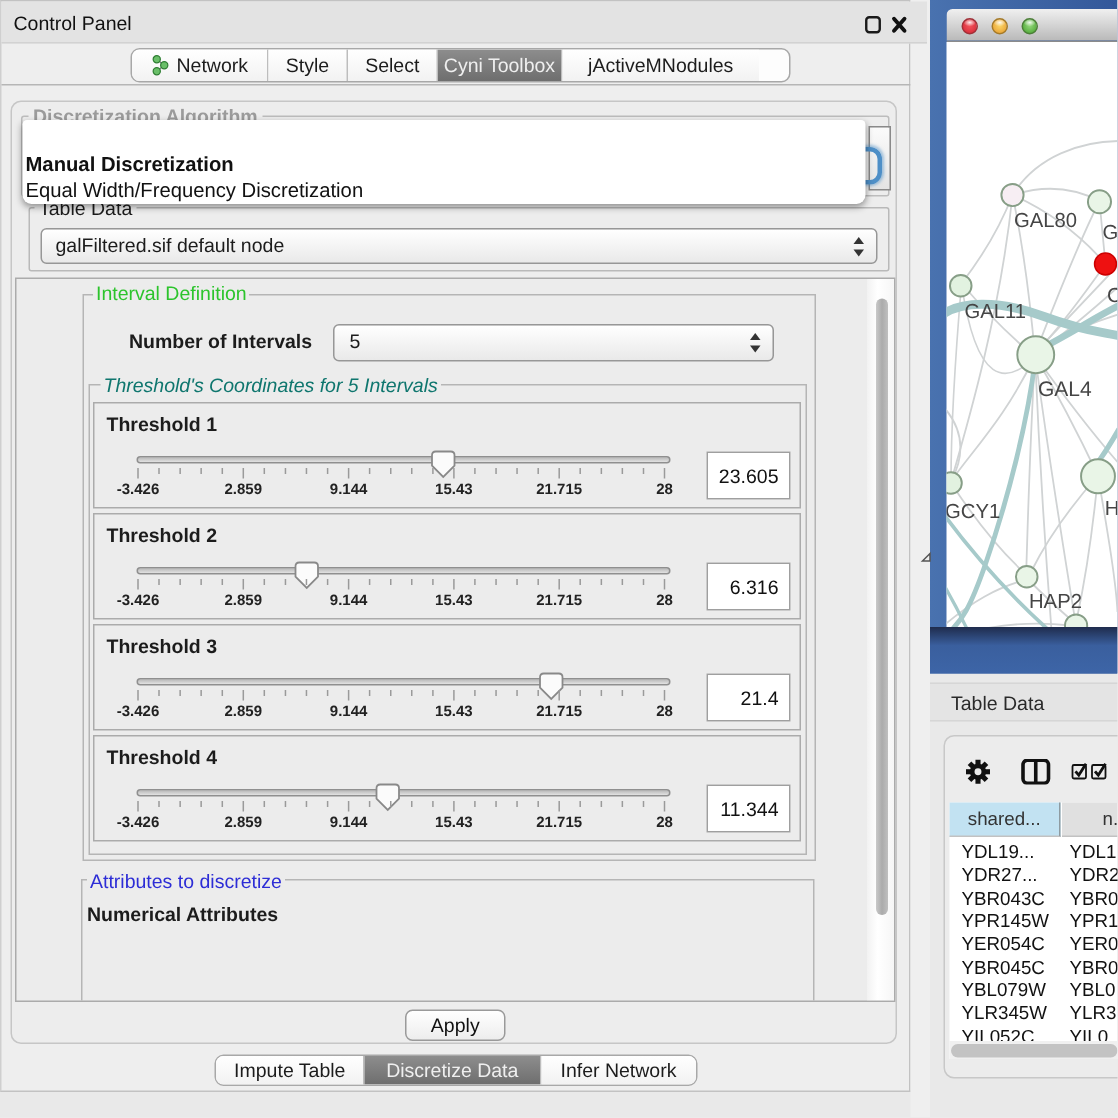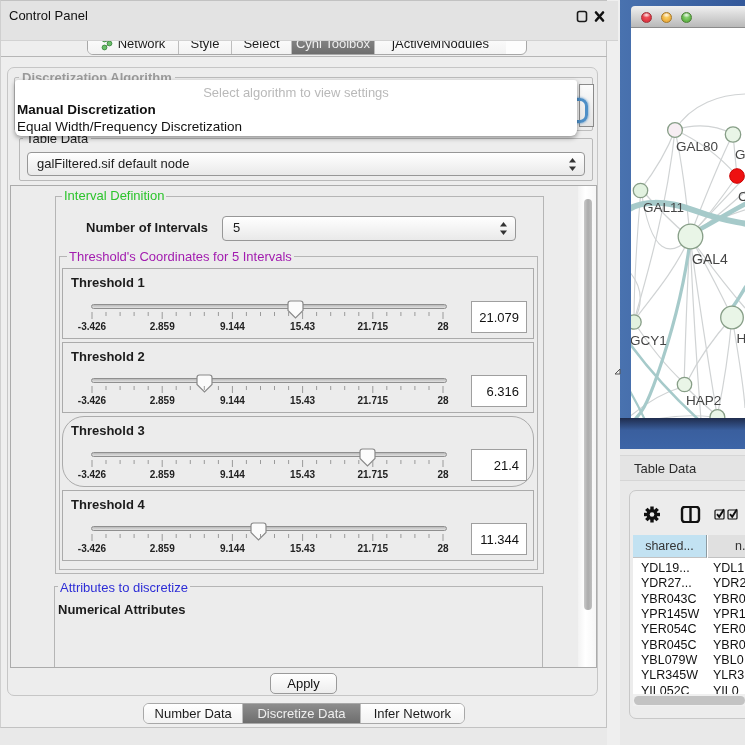--- a/index.html
+++ b/index.html
@@ -3,21 +3,21 @@
 <meta charset="utf-8">
 <style>
   * { margin:0; padding:0; box-sizing:border-box; }
   html,body { width:745px; height:745px; overflow:hidden; }
   body { font-family:"Liberation Sans", sans-serif; background:#e9e9e9; position:relative; }
   .abs { position:absolute; }
   .b13 { font-size:13px; font-weight:bold; color:#1c1c1c; }
 
   
   #cpwin { left:0; top:0; width:607px; height:728px; background:#eeeeee; border:1px solid #c2c2c2; border-left-color:#cfcfcf; }
-  #cptitle { left:0; top:0; width:617px; height:40px; background:#e3e3e3; border-bottom:1px solid #d2d2d2; z-index:5; }
+  #cptitle { left:0; top:0; width:617px; height:28px; background:#e3e3e3; border-bottom:1px solid #d2d2d2; z-index:5; }
   #cptitle .t { position:absolute; left:8px; top:7px; font-size:13px; color:#111; }
   
   .tabbar { background:#fdfdfd; border:1px solid #a8a8a8; border-radius:6px; display:flex; overflow:hidden; }
   .tabbar .tab { font-size:13px; color:#1c1c1c; display:flex; align-items:center; justify-content:center; border-right:1px solid #bdbdbd; background:linear-gradient(#ffffff,#f2f2f2); }
   .tabbar .tab:last-child { border-right:none; }
   .tabbar .tab.sel { background:linear-gradient(#8d8d8d,#6e6e6e); color:#efefef; }
   #toptabs { left:86px; top:31px; width:440px; height:23px; }
   #bottabs { left:142px; top:702px; width:322px; height:21px; }
   #hline1 { left:0; top:55px; width:607px; height:1px; background:#b6b6b6; }
 
@@ -128,21 +128,21 @@
 
       <div class="abs b13" style="left:75px; top:34px;">Number of Intervals</div>
       <div class="combo abs" style="left:211px; top:30px; width:294px; height:25px; line-height:22px; padding-left:10px;">5
         <svg style="position:absolute; right:7px; top:4px;" width="9" height="15" viewBox="0 0 9 15">
           <path d="M4.5 1 L8 5.6 L1 5.6 Z" fill="#333"></path>
           <path d="M4.5 14 L8 9.4 L1 9.4 Z" fill="#333"></path>
         </svg>
       </div>
 
       <div class="grp abs" style="left:48px; top:70px; width:479px; height:314px;"></div>
-      <div class="gtitle abs" style="left:56px; top:63px; color:#a21caf;">Threshold's Coordinates for 5 Intervals</div>
+      <div class="gtitle abs" style="left:56px; top:63px; color:#0f766e;font-style:italic;">Threshold's Coordinates for 5 Intervals</div>
 
       <div id="thrs">
           <div class="thr" style="top:82px;">
             <div class="name">Threshold 1</div>
             <div class="groove"></div>
             <svg class="thumb" style="left:223.7px;" width="17" height="19" viewBox="0 0 17 19">
               <path d="M3.5 1 L13.5 1 Q16 1 16 3.5 L16 10.5 L8.5 18 L1 10.5 L1 3.5 Q1 1 3.5 1 Z" fill="#fbfbfb" stroke="#898989" stroke-width="1.2"></path>
             </svg>
             <svg class="ticks" width="472" height="20" viewBox="0 0 472 20">
               <line x1="29.0" y1="0" x2="29.0" y2="7" stroke="#9a9a9a" stroke-width="1"></line>
@@ -171,21 +171,21 @@
               <line x1="351.9" y1="0" x2="351.9" y2="4" stroke="#9a9a9a" stroke-width="1"></line>
               <line x1="366.0" y1="0" x2="366.0" y2="4" stroke="#9a9a9a" stroke-width="1"></line>
               <line x1="380.0" y1="0" x2="380.0" y2="7" stroke="#9a9a9a" stroke-width="1"></line>
             </svg>
             <div class="tlab" style="left:29.0px;">-3.426</div>
             <div class="tlab" style="left:99.2px;">2.859</div>
             <div class="tlab" style="left:169.4px;">9.144</div>
             <div class="tlab" style="left:239.6px;">15.43</div>
             <div class="tlab" style="left:309.8px;">21.715</div>
             <div class="tlab" style="left:380.0px;">28</div>
-            <div class="vbox">21.079</div>
+            <div class="vbox">23.605</div>
           </div>
           <div class="thr" style="top:156px;">
             <div class="name">Threshold 2</div>
             <div class="groove"></div>
             <svg class="thumb" style="left:133.1px;" width="17" height="19" viewBox="0 0 17 19">
               <path d="M3.5 1 L13.5 1 Q16 1 16 3.5 L16 10.5 L8.5 18 L1 10.5 L1 3.5 Q1 1 3.5 1 Z" fill="#fbfbfb" stroke="#898989" stroke-width="1.2"></path>
             </svg>
             <svg class="ticks" width="472" height="20" viewBox="0 0 472 20">
               <line x1="29.0" y1="0" x2="29.0" y2="7" stroke="#9a9a9a" stroke-width="1"></line>
               <line x1="43.0" y1="0" x2="43.0" y2="4" stroke="#9a9a9a" stroke-width="1"></line>
@@ -215,21 +215,21 @@
               <line x1="380.0" y1="0" x2="380.0" y2="7" stroke="#9a9a9a" stroke-width="1"></line>
             </svg>
             <div class="tlab" style="left:29.0px;">-3.426</div>
             <div class="tlab" style="left:99.2px;">2.859</div>
             <div class="tlab" style="left:169.4px;">9.144</div>
             <div class="tlab" style="left:239.6px;">15.43</div>
             <div class="tlab" style="left:309.8px;">21.715</div>
             <div class="tlab" style="left:380.0px;">28</div>
             <div class="vbox">6.316</div>
           </div>
-          <div class="thr" style="top:230px;border-radius:22px;">
+          <div class="thr" style="top:230px;">
             <div class="name">Threshold 3</div>
             <div class="groove"></div>
             <svg class="thumb" style="left:295.8px;" width="17" height="19" viewBox="0 0 17 19">
               <path d="M3.5 1 L13.5 1 Q16 1 16 3.5 L16 10.5 L8.5 18 L1 10.5 L1 3.5 Q1 1 3.5 1 Z" fill="#fbfbfb" stroke="#898989" stroke-width="1.2"></path>
             </svg>
             <svg class="ticks" width="472" height="20" viewBox="0 0 472 20">
               <line x1="29.0" y1="0" x2="29.0" y2="7" stroke="#9a9a9a" stroke-width="1"></line>
               <line x1="43.0" y1="0" x2="43.0" y2="4" stroke="#9a9a9a" stroke-width="1"></line>
               <line x1="57.1" y1="0" x2="57.1" y2="4" stroke="#9a9a9a" stroke-width="1"></line>
               <line x1="71.1" y1="0" x2="71.1" y2="4" stroke="#9a9a9a" stroke-width="1"></line>
@@ -313,28 +313,27 @@
       <div class="abs b13" style="left:47px; top:416px;">Numerical Attributes</div>
 
       <div class="vsbtrack abs" style="left:567px; top:0; width:18px; height:481px;"></div>
       <div class="vsbthumb abs" style="left:573px; top:13px; width:8px; height:411px;"></div>
     </div>
 
     <div id="applybtn" class="abs">Apply</div>
   </div>
 
   <div id="bottabs" class="tabbar abs">
-    <div class="tab" style="width:100px;">Number Data</div>
+    <div class="tab" style="width:100px;">Impute Table</div>
     <div class="tab sel" style="width:118px;">Discretize Data</div>
     <div class="tab" style="width:104px;">Infer Network</div>
   </div>
 </div>
 
 <div class="abs" id="popup" style="left:15px; top:80px; width:562px; height:56px; background:#fff; border-radius:3px 3px 6px 6px; box-shadow:0 2px 5px rgba(0,0,0,0.4);">
-  <div class="abs" style="left:0; top:5px; width:562px; text-align:center; font-size:13px; color:#b9b9b9;">Select algorithm to view settings</div>
   <div class="abs" style="left:2px; top:22px; font-size:13.5px; font-weight:bold; color:#111;text-align:center;">Manual Discretization</div>
   <div class="abs" style="left:2px; top:39px; font-size:13.5px; color:#111;">Equal Width/Frequency Discretization</div>
 </div>
 
 <svg class="abs" style="left:613px; top:366px; z-index:6;" width="10" height="10" viewBox="0 0 10 10">
   <path d="M2 8 L7 8 L7 3 Z" fill="none" stroke="#555" stroke-width="1"></path>
 </svg>
 
 <div class="abs" style="left:607px; top:0; width:13px; height:745px; background:#efefef;"></div>
 <div id="blueframe" class="abs"></div>

